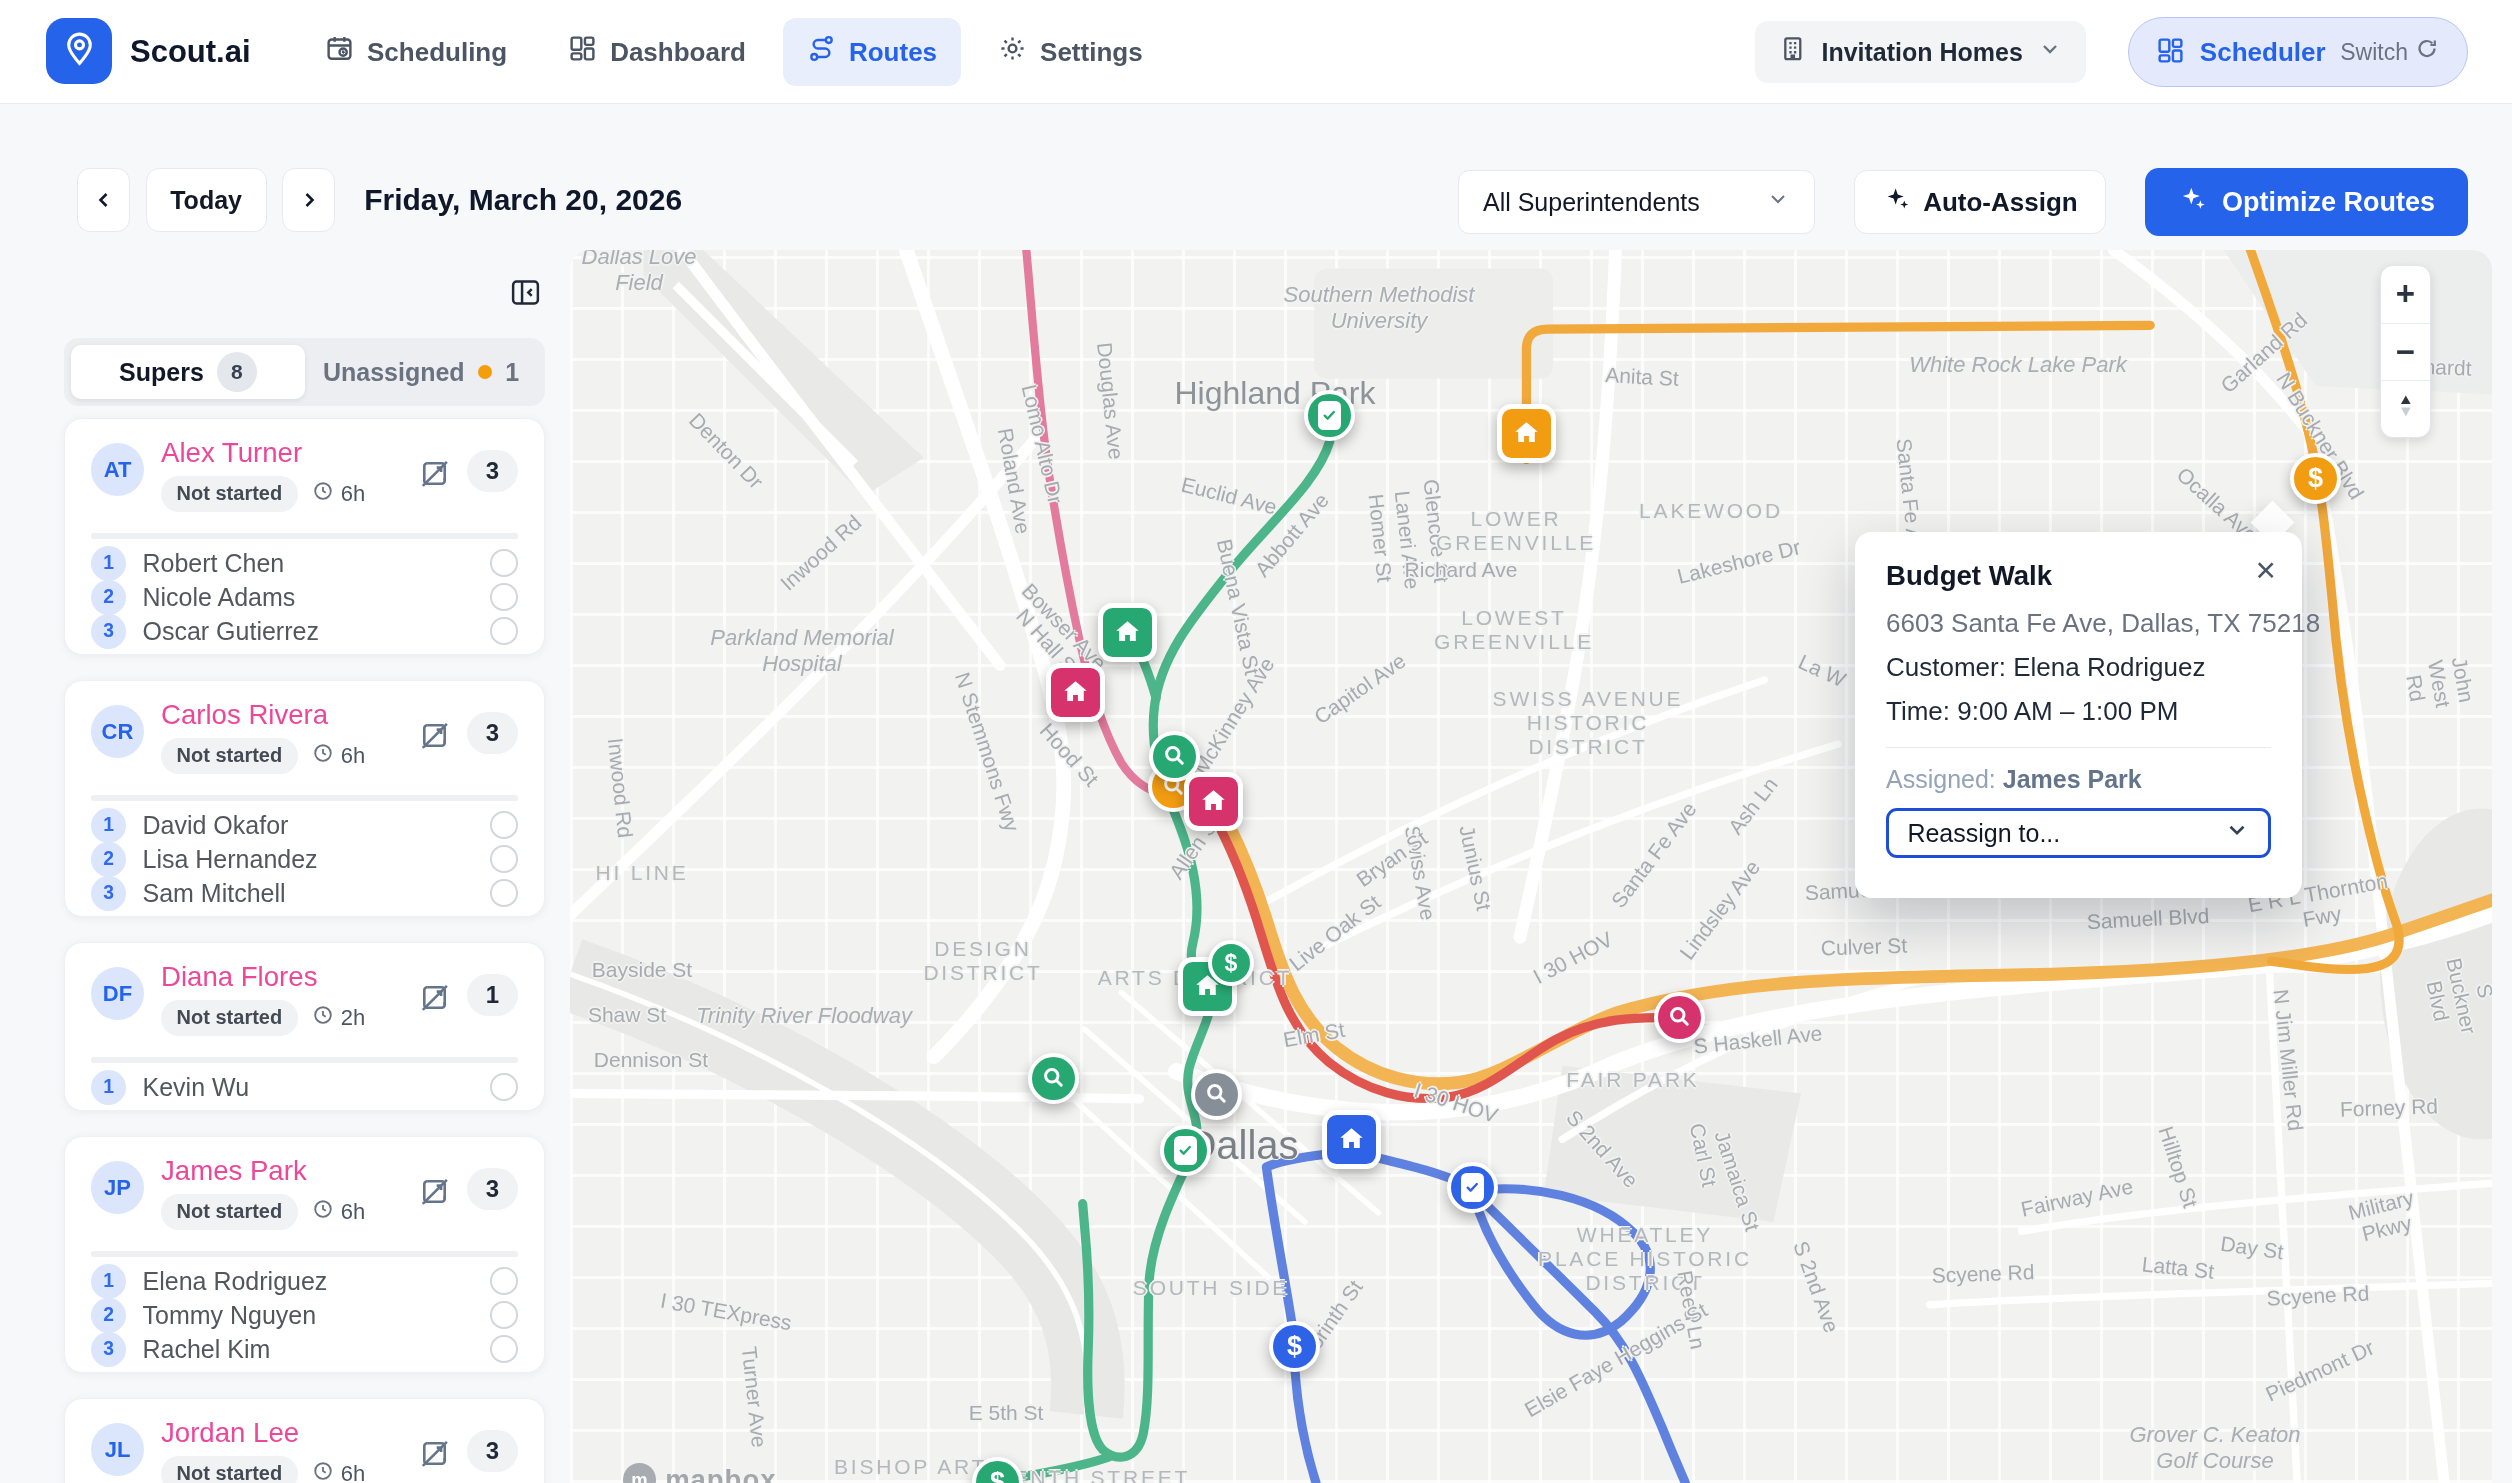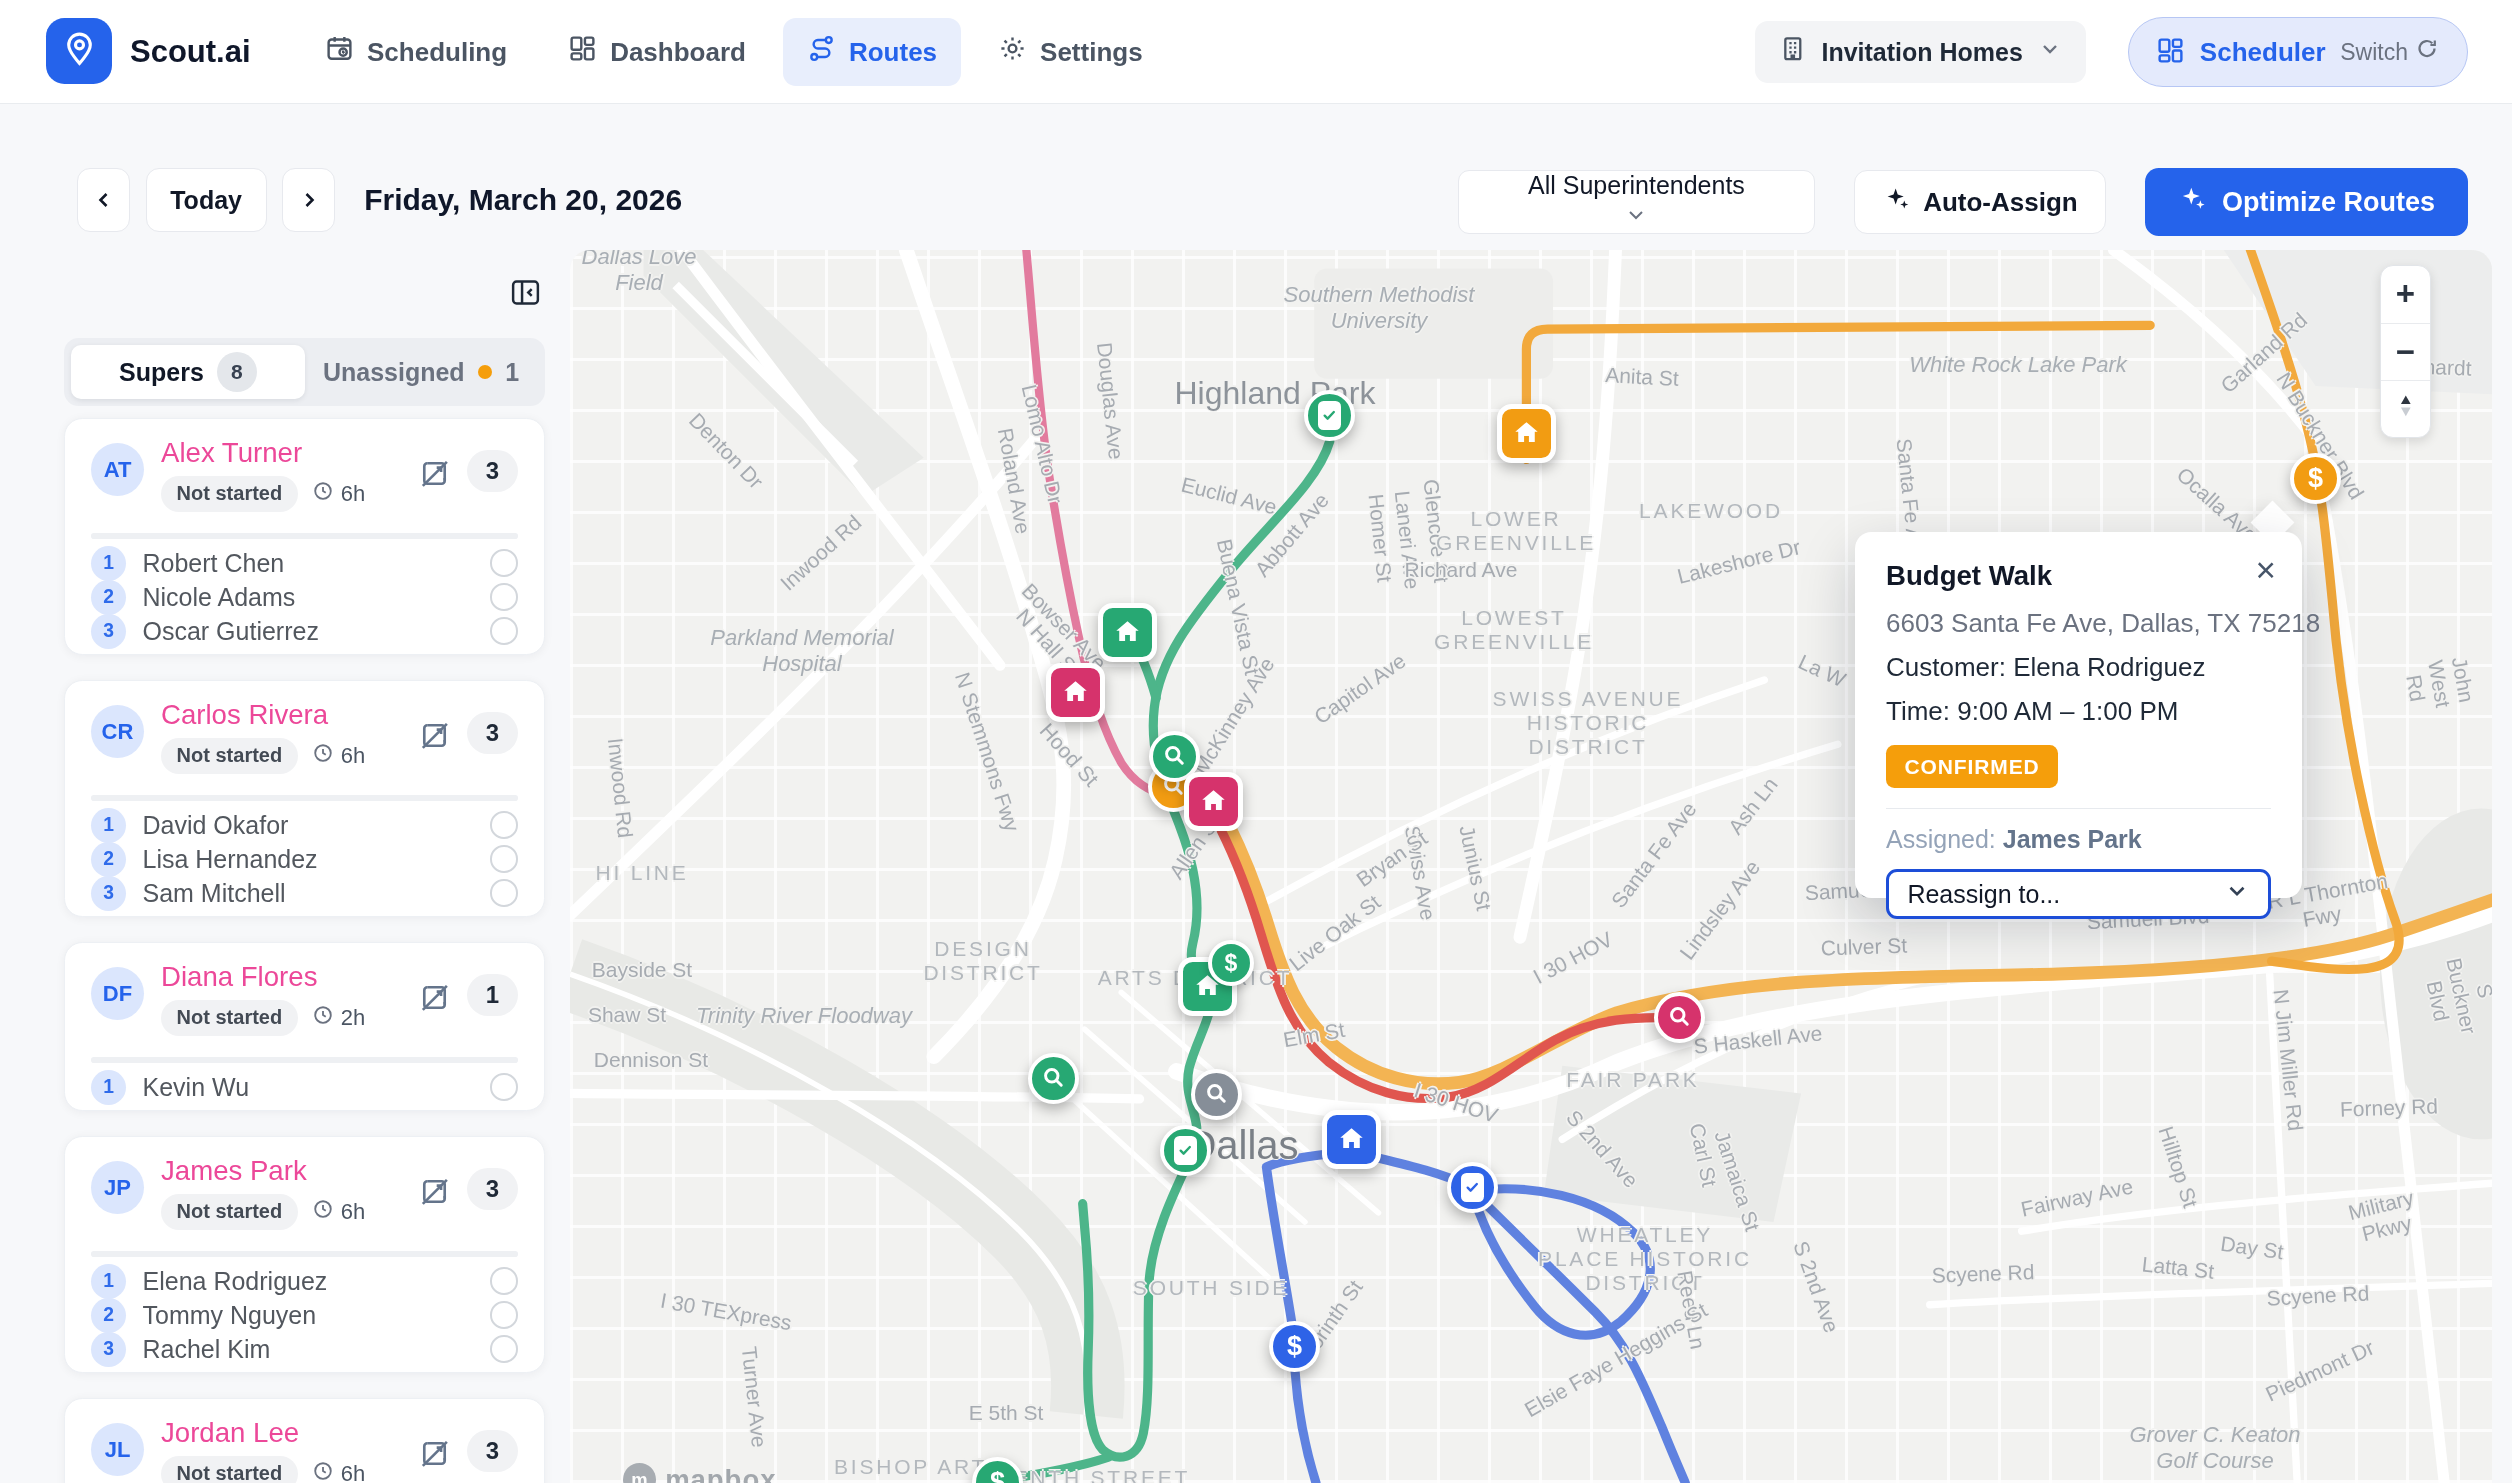--- a/index.html
+++ b/index.html
@@ -27,21 +27,21 @@
 
   
   .toolbar { position:absolute; left:0; top:104px; width:2512px; height:147px; z-index:40; }
   .tb-left { position:absolute; left:77px; top:64px; display:flex; align-items:center; }
   .tb-btn { height:64px; background:#fff; border:1.8px solid #e7e9ee; border-radius:13px; display:flex; align-items:center; justify-content:center; font-size:25px; font-weight:600; color:#111827; cursor:pointer; }
   .tb-btn svg { width:24px; height:24px; }
   .tb-arrow { width:53px; }
   .tb-today { width:121px; margin:0 15.6px; }
   .tb-date { margin-left:29px; font-size:30px; font-weight:bold; color:#0f172a; }
   .tb-right { position:absolute; right:44px; top:64px; display:flex; align-items:center; gap:39px; }
-  .tb-select { width:357px; height:64px; background:#fff; border:1.8px solid #e7e9ee; border-radius:11px; display:flex; align-items:center; justify-content:space-between; padding:0 24px; font-size:25px; color:#111827; cursor:pointer;flex-direction:column; }
+  .tb-select { width:357px; height:64px; background:#fff; border:1.8px solid #e7e9ee; border-radius:11px; display:flex; align-items:center; justify-content:space-between; padding:0 24px; font-size:25px; color:#111827; cursor:pointer; }
   .tb-select svg { width:24px; height:24px; color:#6b7280; }
   .btn-plain { height:64px; background:#fff; border:1.8px solid #e7e9ee; border-radius:13px; display:flex; align-items:center; gap:13px; padding:0 27.6px; font-size:26px; font-weight:600; color:#111827; cursor:pointer; }
   .btn-plain svg { width:27.6px; height:27.6px; }
   .btn-primary { height:68px; background:#2563eb; border-radius:13.8px; display:flex; align-items:center; gap:14.7px; padding:0 33px; font-size:27px; font-weight:bold; color:#fff; cursor:pointer; border:none; }
   .btn-primary svg { width:29px; height:29px; }
 
   
   .collapse-btn { position:absolute; left:509px; top:276px; width:33px; height:33px; color:#1f2937; cursor:pointer; z-index:30; }
   .collapse-btn svg { width:33px; height:33px; }
   .tabs { position:absolute; left:64px; top:338px; width:481px; height:68px; background:#eceef2; border-radius:14.7px; display:flex; padding:7.4px; z-index:30; }
@@ -671,21 +671,20 @@
   </div>
 </div>
 
 <div class="popup-pointer"></div>
 <div class="popup">
   <div class="popup-title">Budget Walk</div>
   <div class="popup-close">×</div>
   <div class="popup-addr">6603 Santa Fe Ave, Dallas, TX 75218</div>
   <div class="popup-line"><span>Customer:</span> <span>Elena Rodriguez</span></div>
   <div class="popup-line"><span>Time:</span> <span>9:00 AM – 1:00 PM</span></div>
-  <div><span class="popup-badge">CONFIRMED</span></div>
   <div class="popup-div"></div>
   <div class="popup-assigned"><span>Assigned:</span> <b>James Park</b></div>
   <div class="popup-select">
     <span>Reassign to...</span>
     <span><svg viewBox="0 0 24 24" fill="none" stroke="currentColor" stroke-width="2.4">
           <path d="M6 9l6 6 6-6"></path>
         </svg></span>
   </div>
 </div>
 

